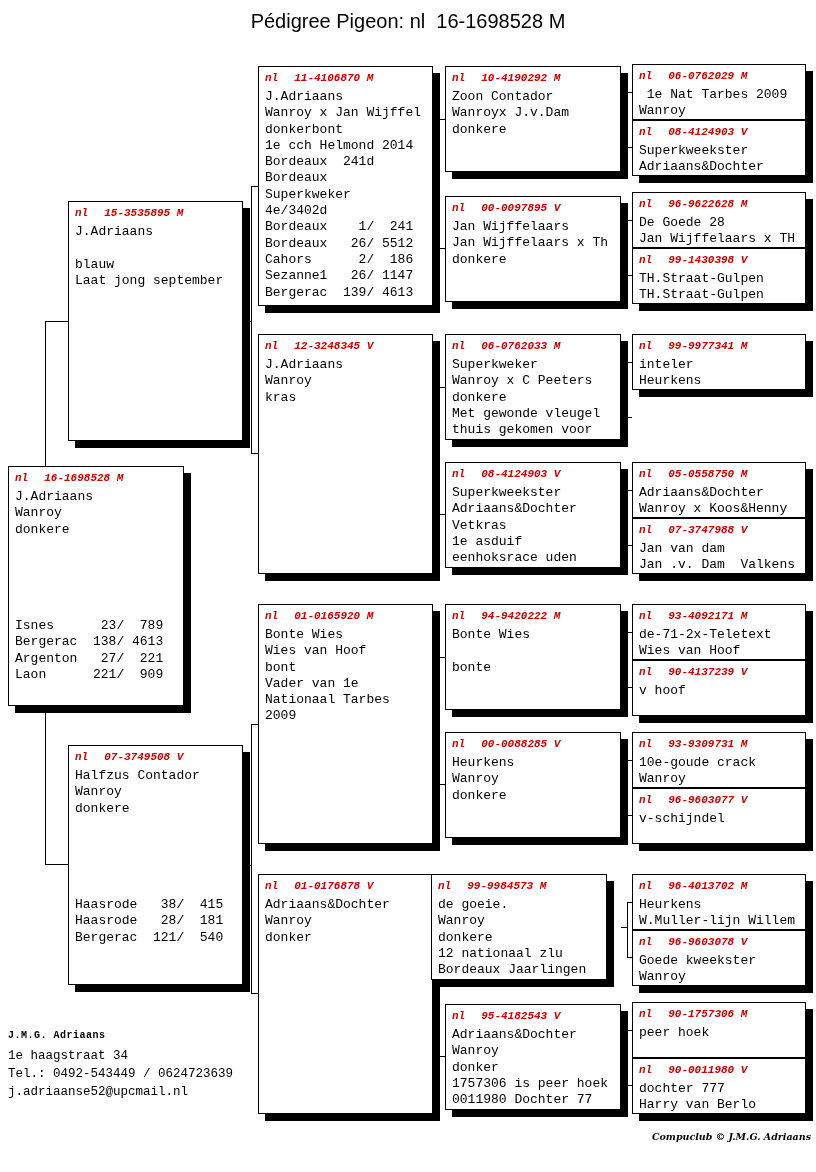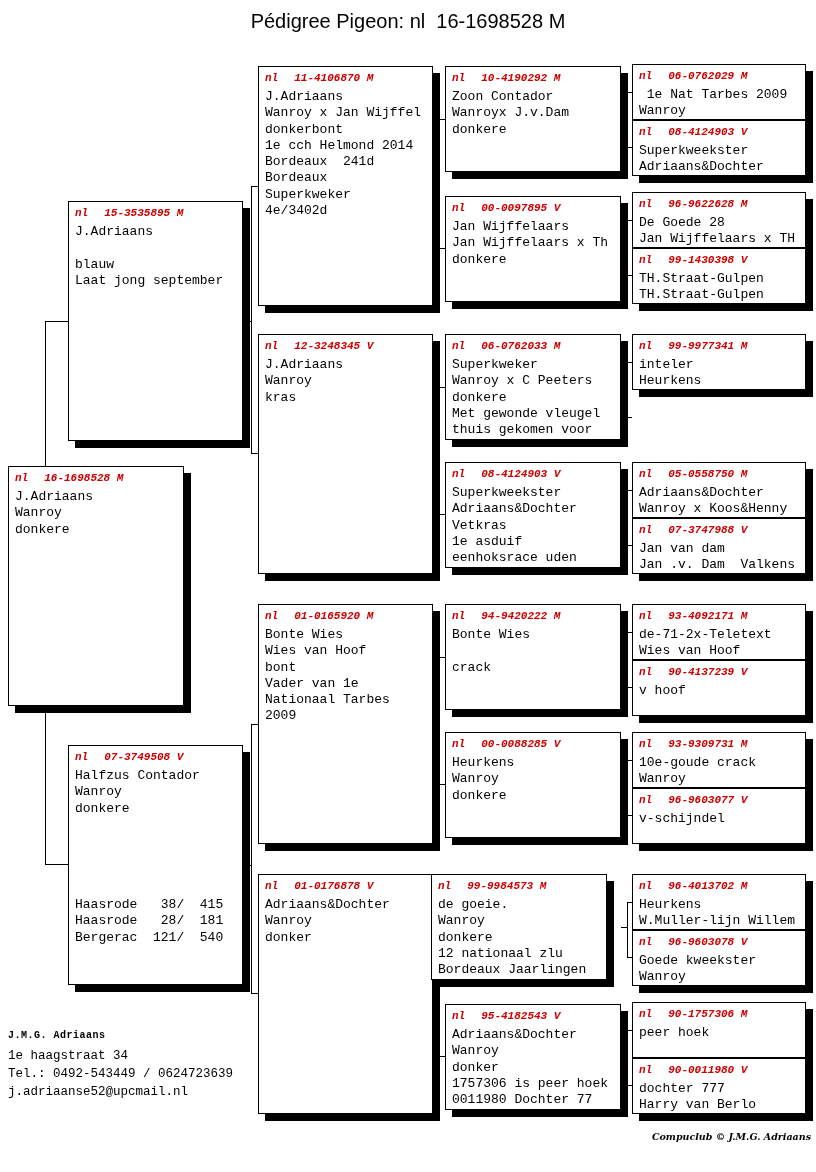--- a/index.html
+++ b/index.html
@@ -66,20 +66,26 @@
   <div class="conn stub" style="left:621px;top:927px;width:6px"></div>
   <div class="conn stub" style="left:621px;top:1057px;width:6px"></div>
 
   <div class="box" style="left:8px;top:466px;width:176px;height:240px">
     <div class="hdr"><span>nl</span><span class="ring">16-1698528 M</span></div>
     <div class="lines">
         <div class="ln">J.Adriaans</div>
         <div class="ln">Wanroy</div>
         <div class="ln">donkere</div>
       </div>
+    <div class="results res-low">
+        <div class="ln">Isnes      23/  789</div>
+        <div class="ln">Bergerac  138/ 4613</div>
+        <div class="ln">Argenton   27/  221</div>
+        <div class="ln">Laon      221/  909</div>
+      </div>
   </div>
 
   <div class="box" style="left:68px;top:201px;width:175px;height:240px">
     <div class="hdr"><span>nl</span><span class="ring">15-3535895 M</span></div>
     <div class="lines">
         <div class="ln">J.Adriaans</div>
         <div class="ln">&nbsp;</div>
         <div class="ln">blauw</div>
         <div class="ln">Laat jong september</div>
       </div>
@@ -103,20 +109,27 @@
     <div class="lines">
         <div class="ln">J.Adriaans</div>
         <div class="ln">Wanroy x Jan Wijffel</div>
         <div class="ln">donkerbont</div>
         <div class="ln">1e cch Helmond 2014</div>
         <div class="ln">Bordeaux  241d</div>
         <div class="ln">Bordeaux</div>
         <div class="ln">Superkweker</div>
         <div class="ln">4e/3402d</div>
       </div>
+    <div class="results">
+        <div class="ln">Bordeaux    1/  241</div>
+        <div class="ln">Bordeaux   26/ 5512</div>
+        <div class="ln">Cahors      2/  186</div>
+        <div class="ln">Sezanne1   26/ 1147</div>
+        <div class="ln">Bergerac  139/ 4613</div>
+      </div>
   </div>
   <div class="box" style="left:258px;top:334px;width:175px;height:240px">
     <div class="hdr"><span>nl</span><span class="ring">12-3248345 V</span></div>
     <div class="lines">
         <div class="ln">J.Adriaans</div>
         <div class="ln">Wanroy</div>
         <div class="ln">kras</div>
       </div>
   </div>
   <div class="box" style="left:258px;top:604px;width:175px;height:240px">
@@ -173,21 +186,21 @@
         <div class="ln">Vetkras</div>
         <div class="ln">1e asduif</div>
         <div class="ln">eenhoksrace uden</div>
       </div>
   </div>
   <div class="box" style="left:445px;top:604px;width:176px;height:106px">
     <div class="hdr"><span>nl</span><span class="ring">94-9420222 M</span></div>
     <div class="lines">
         <div class="ln">Bonte Wies</div>
         <div class="ln">&nbsp;</div>
-        <div class="ln">crack</div>
+        <div class="ln">bonte</div>
       </div>
   </div>
   <div class="box" style="left:445px;top:732px;width:176px;height:106px">
     <div class="hdr"><span>nl</span><span class="ring">00-0088285 V</span></div>
     <div class="lines">
         <div class="ln">Heurkens</div>
         <div class="ln">Wanroy</div>
         <div class="ln">donkere</div>
       </div>
   </div>

